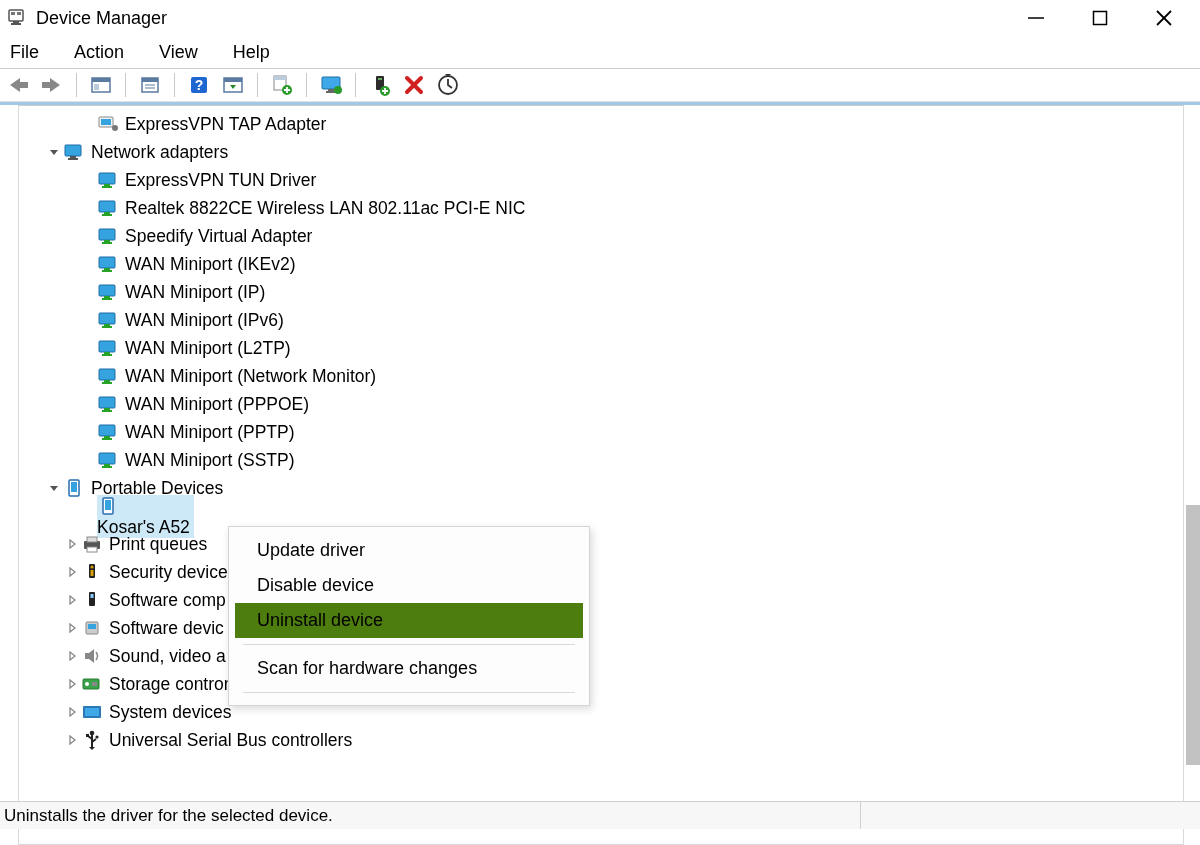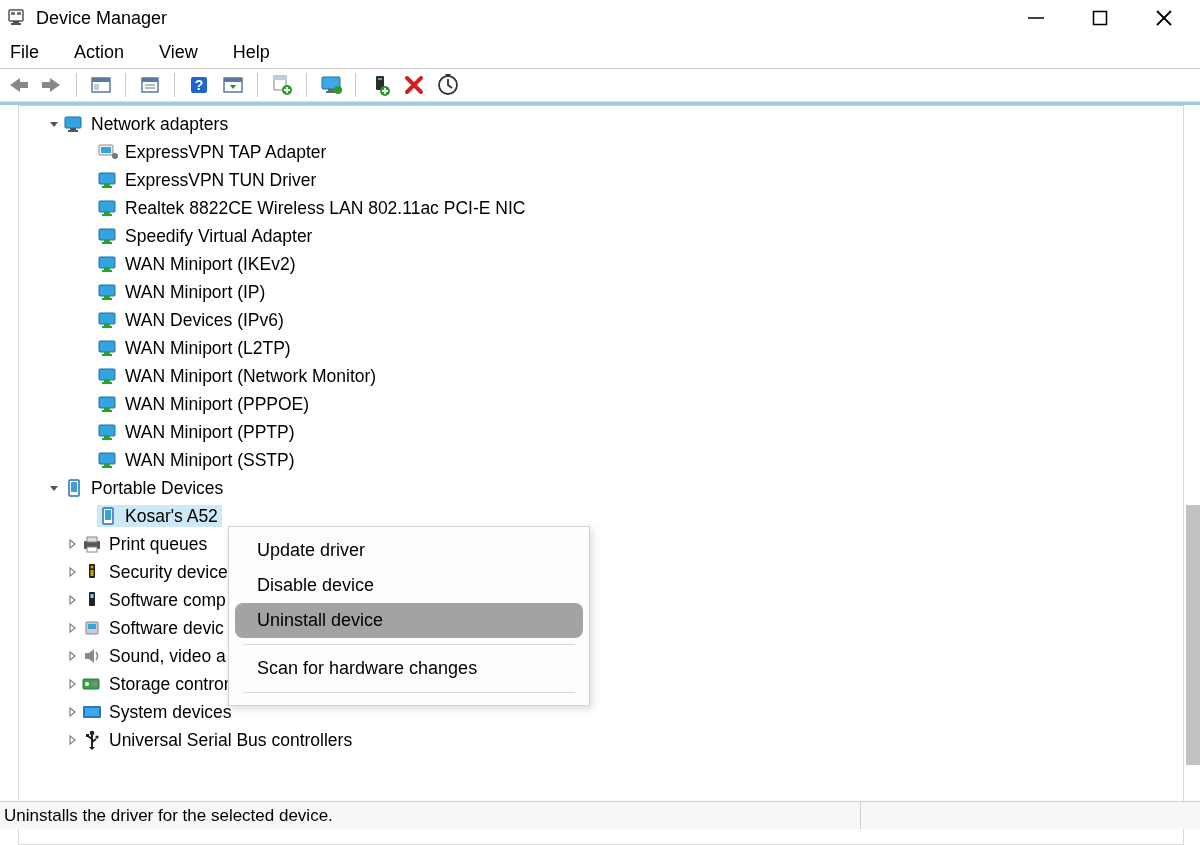--- a/index.html
+++ b/index.html
@@ -107,21 +107,21 @@
     background:#fdfdfd;
     border:1px solid #d4d4d4;
     box-shadow: 2px 3px 8px rgba(0,0,0,0.15);
     padding: 6px 6px;
     z-index: 20;
   }
   .context-menu .item {
     padding: 7px 22px;
     font-size:18px;
   }
-  .context-menu .item.highlight { background:#a3a3a3;border-radius:8px; }
+  .context-menu .item.highlight { background:#4d7c0f; }
   .context-menu .item.bold { font-weight:700; }
   .context-menu .divider {
     height:1px; background:#d9d9d9; margin:6px 8px;
   }
 
   
   .statusbar {
     position:absolute;
     left:0; right:0; bottom:16px;
     height:28px;
@@ -270,46 +270,46 @@
         <path d="M11 5 v6 l4 3" fill="none" stroke="#333" stroke-width="1.8"></path>
         <path d="M11 3 L14 0 L8 0 Z" fill="#333"></path>
       </svg>
   </span>
 </div>
 
 <div class="client">
   <div class="tree-pane">
     <div class="tree">
 
-      <div class="row ind0">
-        <span class="exp">
-          <svg width="10" height="10" viewBox="0 0 10 10">
-              <path d="M1 3 L9 3 L5 8 Z" fill="#555"></path>
-            </svg>
-        </span>
-        <span class="icon">
-          <svg width="22" height="20" viewBox="0 0 22 20">
-              <rect x="2" y="3" width="16" height="11" rx="1" fill="#35a3e0" stroke="#1d6fa5"></rect>
-              <rect x="7" y="14" width="6" height="2" fill="#555"></rect>
-              <rect x="5" y="16" width="10" height="2" fill="#555"></rect>
-            </svg>
-        </span>
-        <span class="label">Network adapters</span>
-      </div>
-
       <div class="row ind1">
         <span class="icon">
           <svg width="22" height="20" viewBox="0 0 22 20">
               <rect x="2" y="3" width="14" height="10" rx="1" fill="#f2f2f2" stroke="#888"></rect>
               <rect x="4" y="5" width="10" height="6" fill="#35a3e0"></rect>
               <circle cx="18" cy="14" r="3" fill="#777"></circle>
             </svg>
         </span>
         <span class="label">ExpressVPN TAP Adapter</span>
       </div>
+
+      <div class="row ind0">
+        <span class="exp">
+          <svg width="10" height="10" viewBox="0 0 10 10">
+              <path d="M1 3 L9 3 L5 8 Z" fill="#555"></path>
+            </svg>
+        </span>
+        <span class="icon">
+          <svg width="22" height="20" viewBox="0 0 22 20">
+              <rect x="2" y="3" width="16" height="11" rx="1" fill="#35a3e0" stroke="#1d6fa5"></rect>
+              <rect x="7" y="14" width="6" height="2" fill="#555"></rect>
+              <rect x="5" y="16" width="10" height="2" fill="#555"></rect>
+            </svg>
+        </span>
+        <span class="label">Network adapters</span>
+      </div>
       <div class="row ind1">
         <span class="icon">
             <svg width="22" height="20" viewBox="0 0 22 20">
               <rect x="2" y="3" width="16" height="11" rx="1" fill="#35a3e0" stroke="#1d6fa5"></rect>
               <rect x="7" y="14" width="6" height="2" fill="#26a326"></rect>
               <rect x="5" y="16" width="10" height="2" fill="#26a326"></rect>
             </svg>
           </span>
         <span class="label">ExpressVPN TUN Driver</span>
       </div>
@@ -354,21 +354,21 @@
         <span class="label">WAN Miniport (IP)</span>
       </div>
       <div class="row ind1">
         <span class="icon">
             <svg width="22" height="20" viewBox="0 0 22 20">
               <rect x="2" y="3" width="16" height="11" rx="1" fill="#35a3e0" stroke="#1d6fa5"></rect>
               <rect x="7" y="14" width="6" height="2" fill="#26a326"></rect>
               <rect x="5" y="16" width="10" height="2" fill="#26a326"></rect>
             </svg>
           </span>
-        <span class="label">WAN Devices (IPv6)</span>
+        <span class="label">WAN Miniport (IPv6)</span>
       </div>
       <div class="row ind1">
         <span class="icon">
             <svg width="22" height="20" viewBox="0 0 22 20">
               <rect x="2" y="3" width="16" height="11" rx="1" fill="#35a3e0" stroke="#1d6fa5"></rect>
               <rect x="7" y="14" width="6" height="2" fill="#26a326"></rect>
               <rect x="5" y="16" width="10" height="2" fill="#26a326"></rect>
             </svg>
           </span>
         <span class="label">WAN Miniport (L2TP)</span>
@@ -422,21 +422,21 @@
           </span>
         <span class="icon">
           <svg width="20" height="20" viewBox="0 0 20 20">
               <rect x="5" y="2" width="10" height="16" rx="1" fill="#fff" stroke="#2a6db0" stroke-width="1.5"></rect>
               <rect x="7" y="4" width="6" height="10" fill="#35a3e0"></rect>
             </svg>
         </span>
         <span class="label">Portable Devices</span>
       </div>
       <div class="row ind1 selected">
-        <span class="label-box" style="display:flex;align-items:flex-end;">
+        <span class="label-box" style="display:flex;align-items:flex-start;flex-direction:column;">
           <span class="icon">
             <svg width="20" height="20" viewBox="0 0 20 20">
                 <rect x="5" y="2" width="10" height="16" rx="1" fill="#fff" stroke="#2a6db0" stroke-width="1.5"></rect>
                 <rect x="7" y="4" width="6" height="10" fill="#35a3e0"></rect>
               </svg>
           </span>
           <span class="label">Kosar's A52</span>
         </span>
       </div>
 

